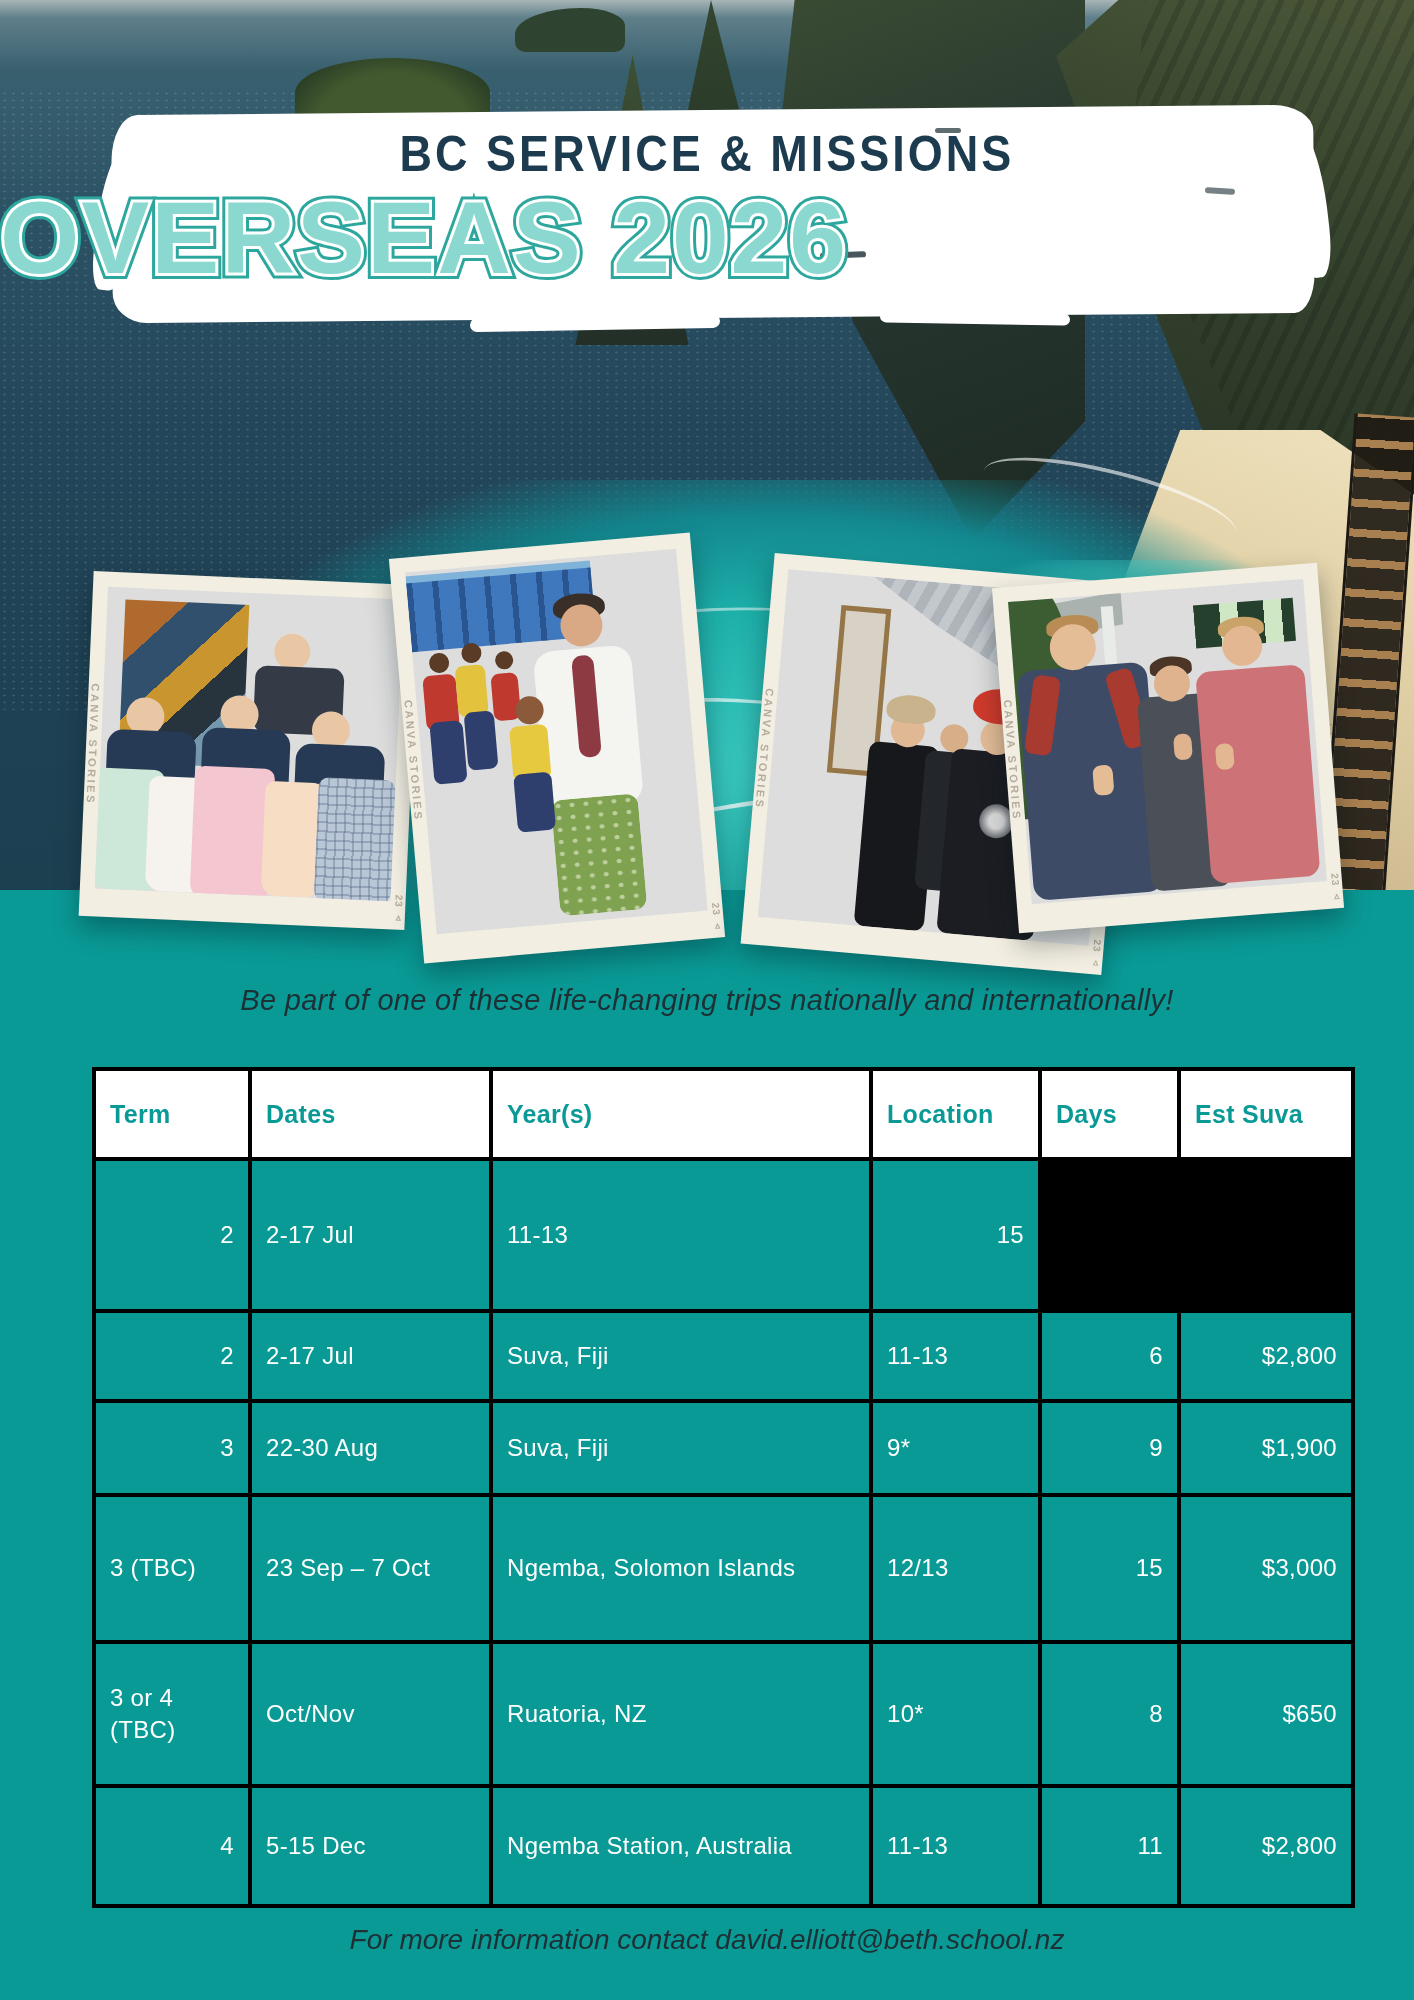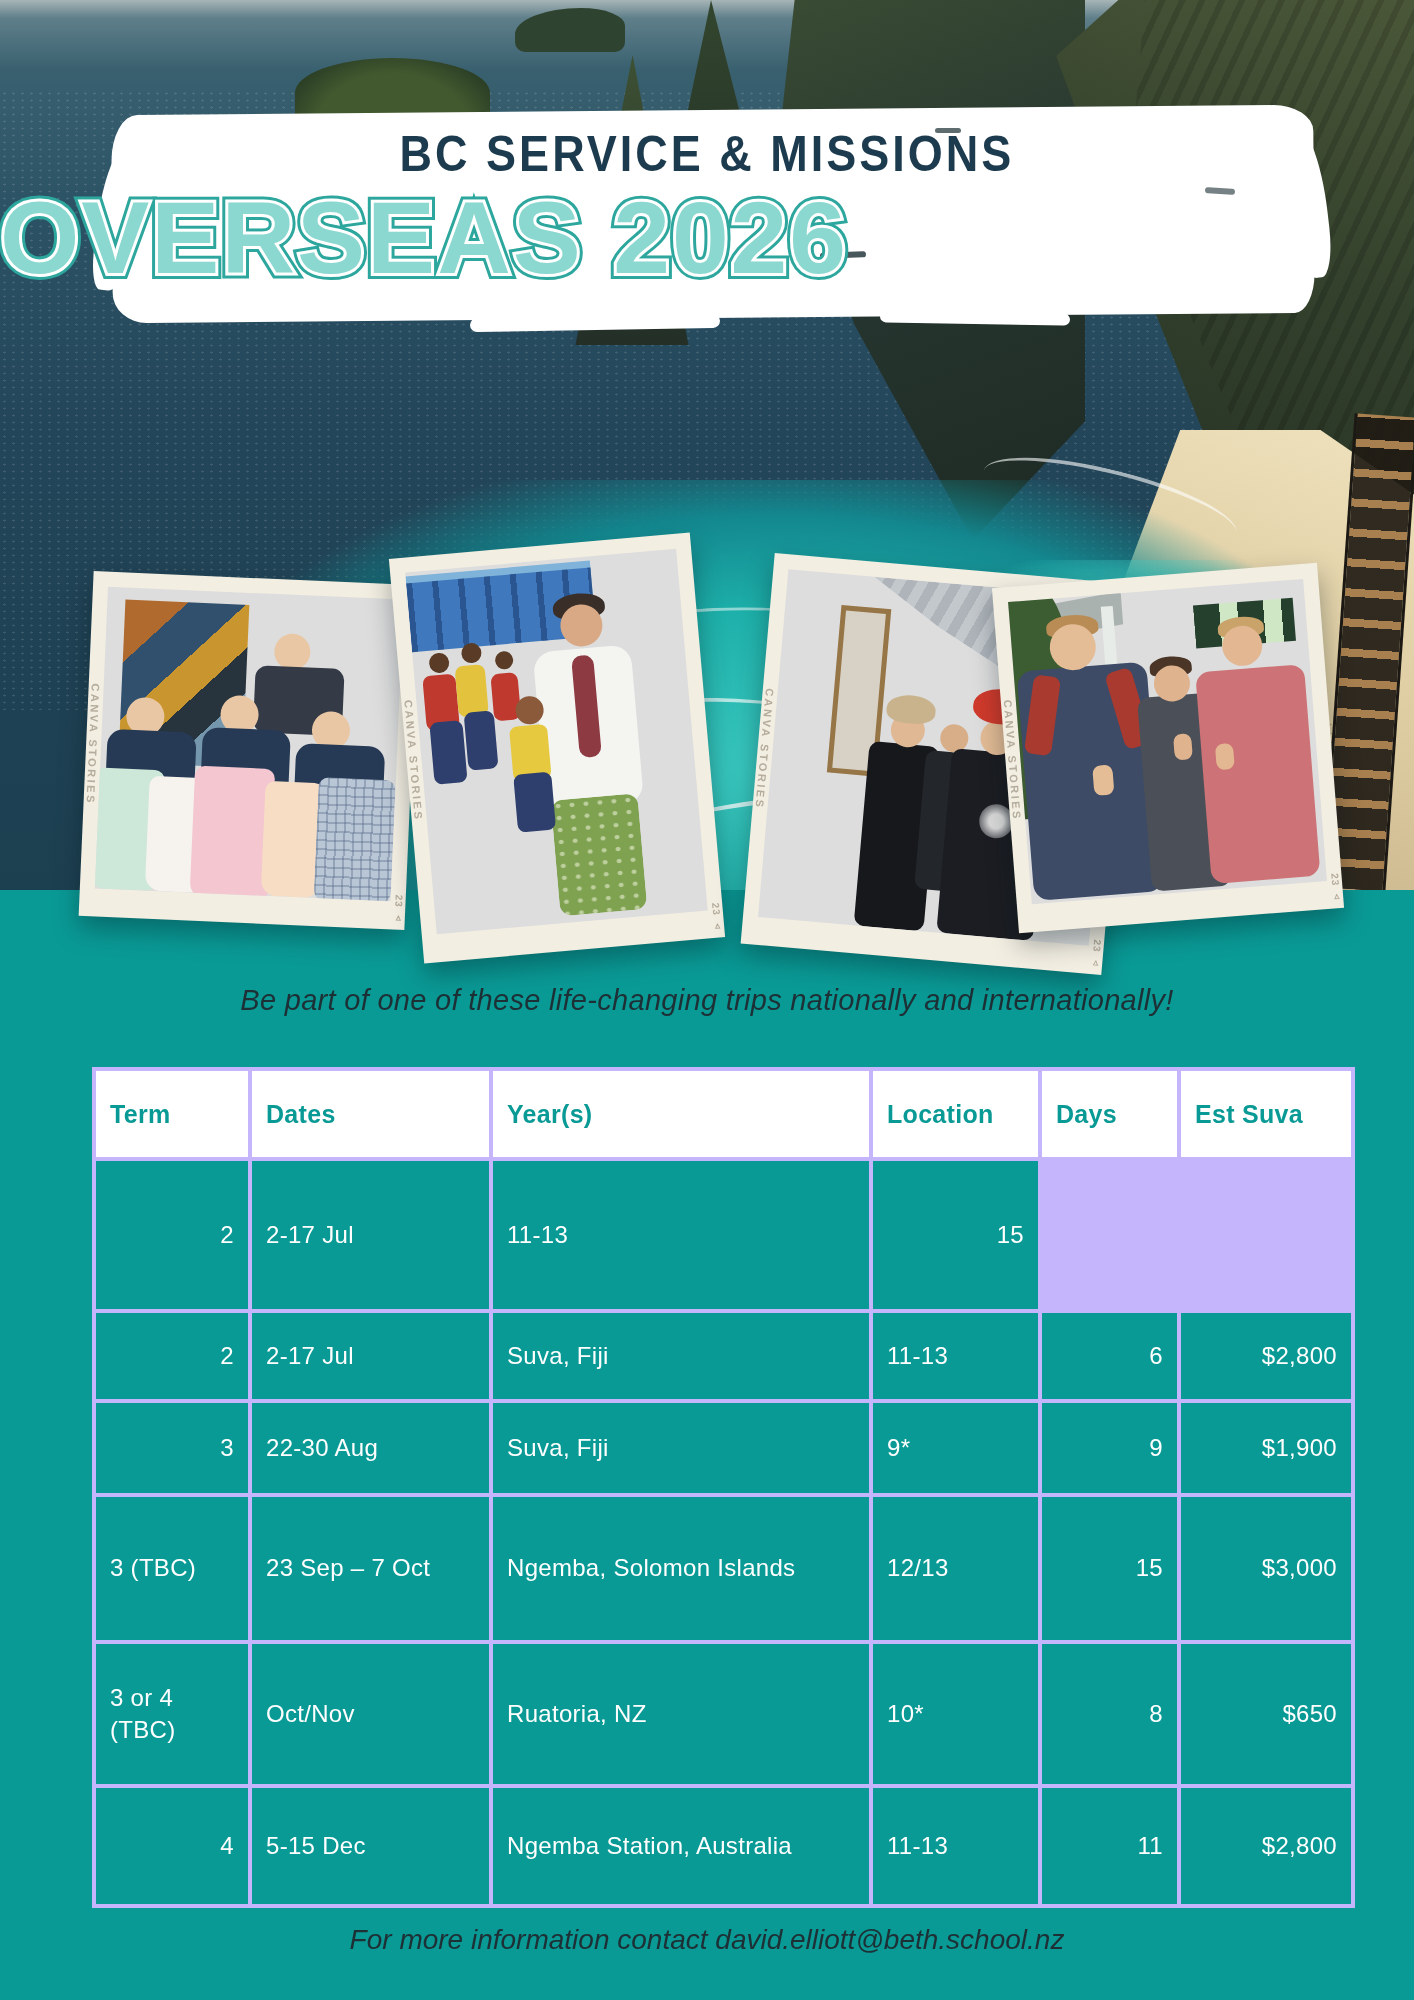--- a/index.html
+++ b/index.html
@@ -162,21 +162,21 @@
   .ph4-thumb2{left:52%;top:48%;width:18px;height:26px;background:#dfb38e;border-radius:8px;}
   .ph4-thumb3{left:66%;top:52%;width:18px;height:26px;background:#e2b792;border-radius:8px;}
 
   
   .tagline{position:absolute;left:0;right:0;top:984px;text-align:center;
         color:#1c3035;font-size:29px;font-style:italic;letter-spacing:.3px;}
   .footer-note{position:absolute;left:0;right:0;top:1924px;text-align:center;
         color:#1c3035;font-size:28px;font-style:italic;}
 
   
-  .table-wrap{position:absolute;left:92px;top:1067px;width:1263px;background:#c4b5fd;padding:4px;box-sizing:border-box;}
+  .table-wrap{position:absolute;left:92px;top:1067px;width:1263px;background:#000000;padding:4px;box-sizing:border-box;}
   .thead,.tr{display:grid;grid-template-columns:152px 237px 376px 165px 135px 170px;column-gap:4px;}
   .th{height:86px;display:flex;align-items:center;padding:0 14px;box-sizing:border-box;
         color:#0a9a96;font-weight:bold;font-size:25px;background:#fff;letter-spacing:.3px;}
   .tr{margin-top:4px;}
   .td{background:#0a9a96;color:#fff;display:flex;align-items:center;padding:0 14px;box-sizing:border-box;
         font-size:24px;letter-spacing:.3px;line-height:1.35;}
   .td.ra{justify-content:flex-end;text-align:right;}
   .tr:nth-of-type(1) .td{height:148px;}
   .tr:nth-of-type(2) .td{height:86px;}
   .tr:nth-of-type(3) .td{height:90px;}

